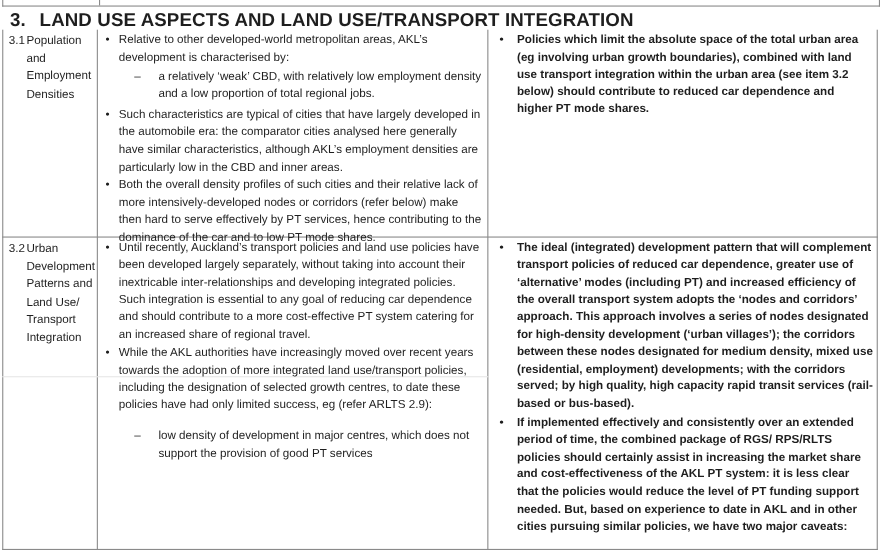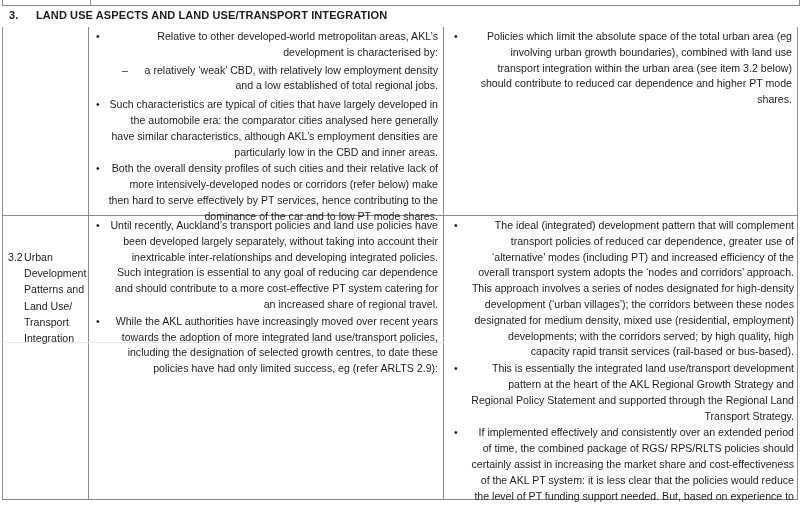--- a/index.html
+++ b/index.html
@@ -2,33 +2,33 @@
 <html><head>
 <meta charset="utf-8">
 <style>
   html, body { margin:0; padding:0; background:#ffffff; }
   body { width:800px; height:507px; overflow:hidden; position:relative;
          font-family:"Liberation Sans", sans-serif; color:#1e1e1e; font-size:10.6px; }
   .doc { position:absolute; left:0; top:0; width:800px; height:507px; }
   .topline { position:absolute; left:2px; top:0; width:796px; height:5px;
              border-bottom:1.5px solid #8a8a8a; border-left:1.5px solid #8a8a8a; border-right:1.5px solid #8a8a8a; }
   .topline .div1 { position:absolute; left:87px; top:0; width:0; height:5px; border-left:1.5px solid #8a8a8a; }
-  .section-title { position:absolute; left:9px; top:9px; font-weight:bold; font-size:11px; letter-spacing:0.1px; }
+  .section-title { position:absolute; left:9px; top:9px; font-weight:bold; font-size:17px; letter-spacing:0.1px; }
   .section-title .num { display:inline-block; width:27px; }
   .vline { position:absolute; border-left:1.5px solid #8a8a8a; }
   .hline { position:absolute; border-top:1.5px solid #8a8a8a; }
   .hline.light { border-top:1px solid #e6e6e6; }
   .label { position:absolute; left:8px; line-height:16.2px; }
   .label .n { display:inline-block; width:16px; vertical-align:top; }
   .label .t { display:inline-block; width:62px; vertical-align:top; }
   .cell { position:absolute; line-height:15.8px; }
   ul.b { list-style:none; margin:0; padding:0; }
-  ul.b > li { position:relative; padding-left:14px; margin-bottom:1px;text-align:right; }
+  ul.b > li { position:relative; padding-left:14px; margin-bottom:1px; }
   ul.b > li::before { content:"\2022"; position:absolute; left:2px; top:0; }
-  ul.b.wide > li { padding-left:22px; }
+  ul.b.wide > li { padding-left:22px;font-weight:bold; }
   ul.b.wide > li::before { left:6px; }
   ul.d { list-style:none; margin:2px 0 2px 0; padding:0; }
   ul.d > li { position:relative; padding-left:36px; margin-bottom:3px; }
   ul.d > li::before { content:"\2013"; position:absolute; left:14px; top:0; }
   ul.d.spaced { margin-top:12px; }
 </style>
 </head>
 <body>
 
 <div class="doc">
@@ -42,59 +42,62 @@
   </div>
 
   <div class="vline" style="left:2px; top:27px; height:473px;"></div>
   <div class="vline" style="left:797px; top:27px; height:473px;"></div>
   <div class="vline" style="left:88px; top:27px; height:473px;"></div>
   <div class="vline" style="left:443px; top:27px; height:473px;"></div>
   <div class="hline" style="left:2px; top:215px; width:796px;"></div>
   <div class="hline light" style="left:2px; top:342px; width:442px;"></div>
   <div class="hline" style="left:2px; top:499px; width:796px;"></div>
 
+  <div class="label" style="top:29px;">
+    <span class="n">3.1</span><span class="t">Population and Employment Densities</span>
+  </div>
 
   <div class="cell" style="left:94px; top:29px; width:344px;">
     <ul class="b">
       <li>
         <span>Relative to other developed-world metropolitan areas, AKL’s development is characterised by:</span>
         <ul class="d">
-          <li>a relatively ‘weak’ CBD, with relatively low employment density and a low established of total regional jobs.</li>
+          <li>a relatively ‘weak’ CBD, with relatively low employment density and a low proportion of total regional jobs.</li>
         </ul>
       </li>
       <li>Such characteristics are typical of cities that have largely developed in the automobile era: the comparator cities analysed here generally have similar characteristics, although AKL’s employment densities are particularly low in the CBD and inner areas.</li>
       <li>Both the overall density profiles of such cities and their relative lack of more intensively-developed nodes or corridors (refer below) make then hard to serve effectively by PT services, hence contributing to the dominance of the car and to low PT mode shares.</li>
     </ul>
   </div>
 
   <div class="cell" style="left:448px; top:29px; width:344px;">
     <ul class="b wide">
       <li>Policies which limit the absolute space of the total urban area (eg involving urban growth boundaries), combined with land use transport integration within the urban area (see item 3.2 below) should contribute to reduced car dependence and higher PT mode shares.</li>
     </ul>
   </div>
 
-  <div class="label" style="top:218px;margin-top:31px;">
+  <div class="label" style="top:218px;">
     <span class="n">3.2</span><span class="t">Urban Development Patterns and Land Use/ Transport Integration</span>
   </div>
 
   <div class="cell" style="left:94px; top:218px; width:344px;">
     <ul class="b">
       <li>Until recently, Auckland’s transport policies and land use policies have been developed largely separately, without taking into account their inextricable inter-relationships and developing integrated policies. Such integration is essential to any goal of reducing car dependence and should contribute to a more cost-effective PT system catering for an increased share of regional travel.</li>
       <li>
         <span>While the AKL authorities have increasingly moved over recent years towards the adoption of more integrated land use/transport policies, including the designation of selected growth centres, to date these policies have had only limited success, eg (refer ARLTS 2.9):</span>
         <ul class="d spaced">
+          <li>low density of development in major centres, which does not support the provision of good PT services</li>
         </ul>
       </li>
     </ul>
   </div>
 
   <div class="cell" style="left:448px; top:218px; width:346px;">
     <ul class="b wide">
       <li>The ideal (integrated) development pattern that will complement transport policies of reduced car dependence, greater use of ‘alternative’ modes (including PT) and increased efficiency of the overall transport system adopts the ‘nodes and corridors’ approach. This approach involves a series of nodes designated for high-density development (‘urban villages’); the corridors between these nodes designated for medium density, mixed use (residential, employment) developments; with the corridors served; by high quality, high capacity rapid transit services (rail-based or bus-based).</li>
-      <li>This is essentially the integrated land use/transport development pattern at the heart of the AKL Regional Growth Strategy and Regional Policy Statement and supported through the Regional Land Transport Strategy.</li>
       <li>
         <span>If implemented effectively and consistently over an extended period of time, the combined package of RGS/ RPS/RLTS policies should certainly assist in increasing the market share and cost-effectiveness of the AKL PT system: it is less clear that the policies would reduce the level of PT funding support needed. But, based on experience to date in AKL and in other cities pursuing similar policies, we have two major caveats:</span>
         
       </li>
     </ul>
   </div>
 
 </div>
 
 </body></html>

